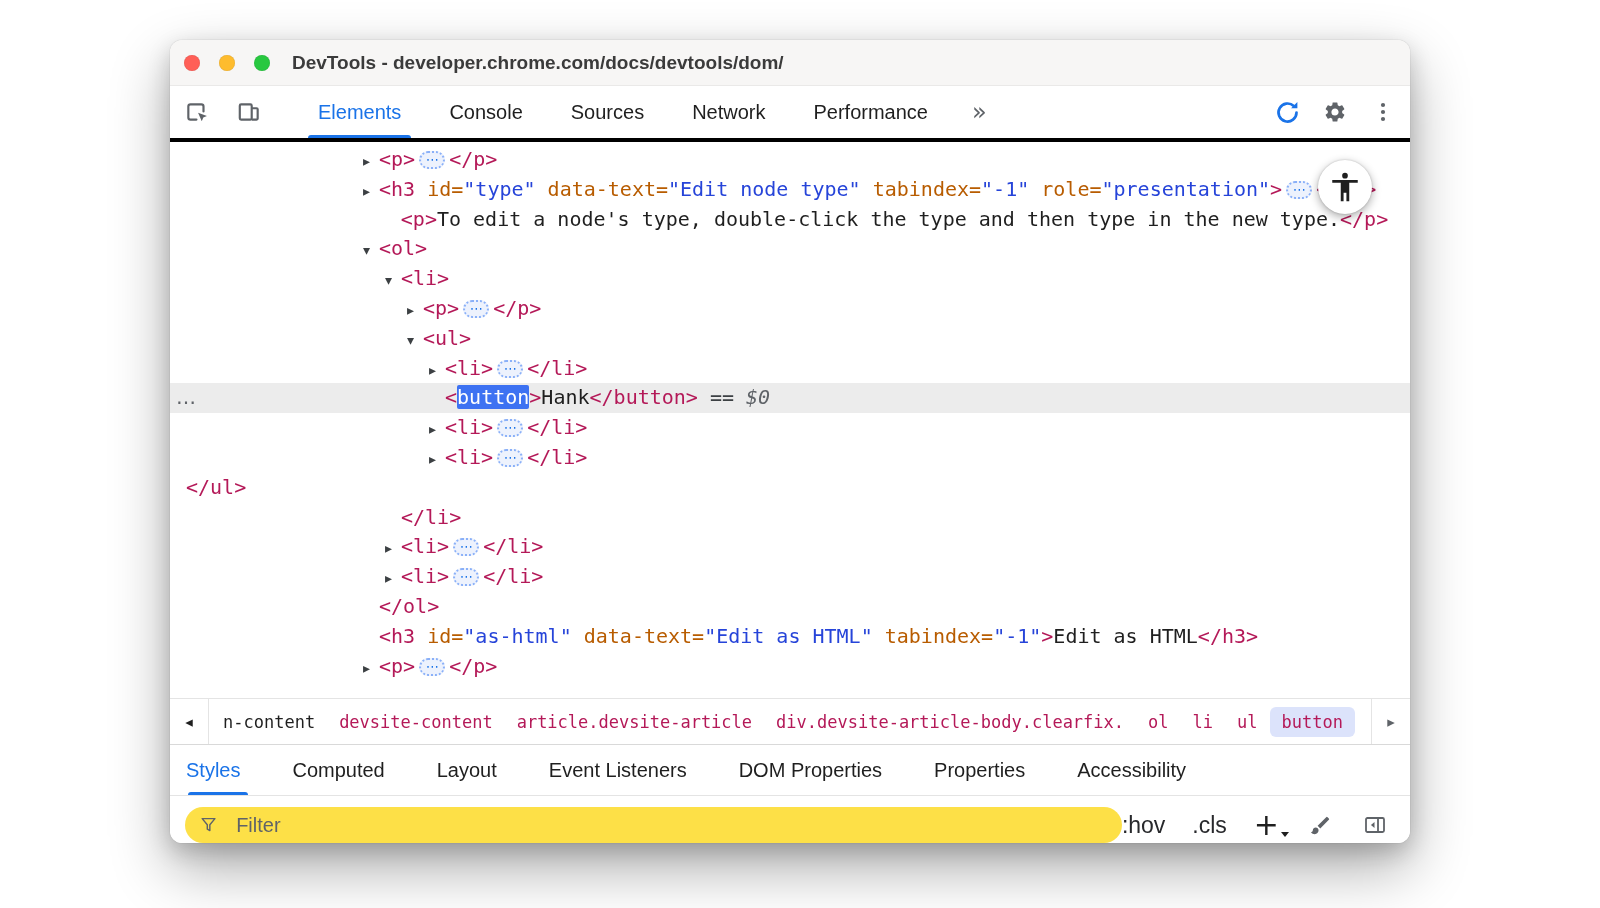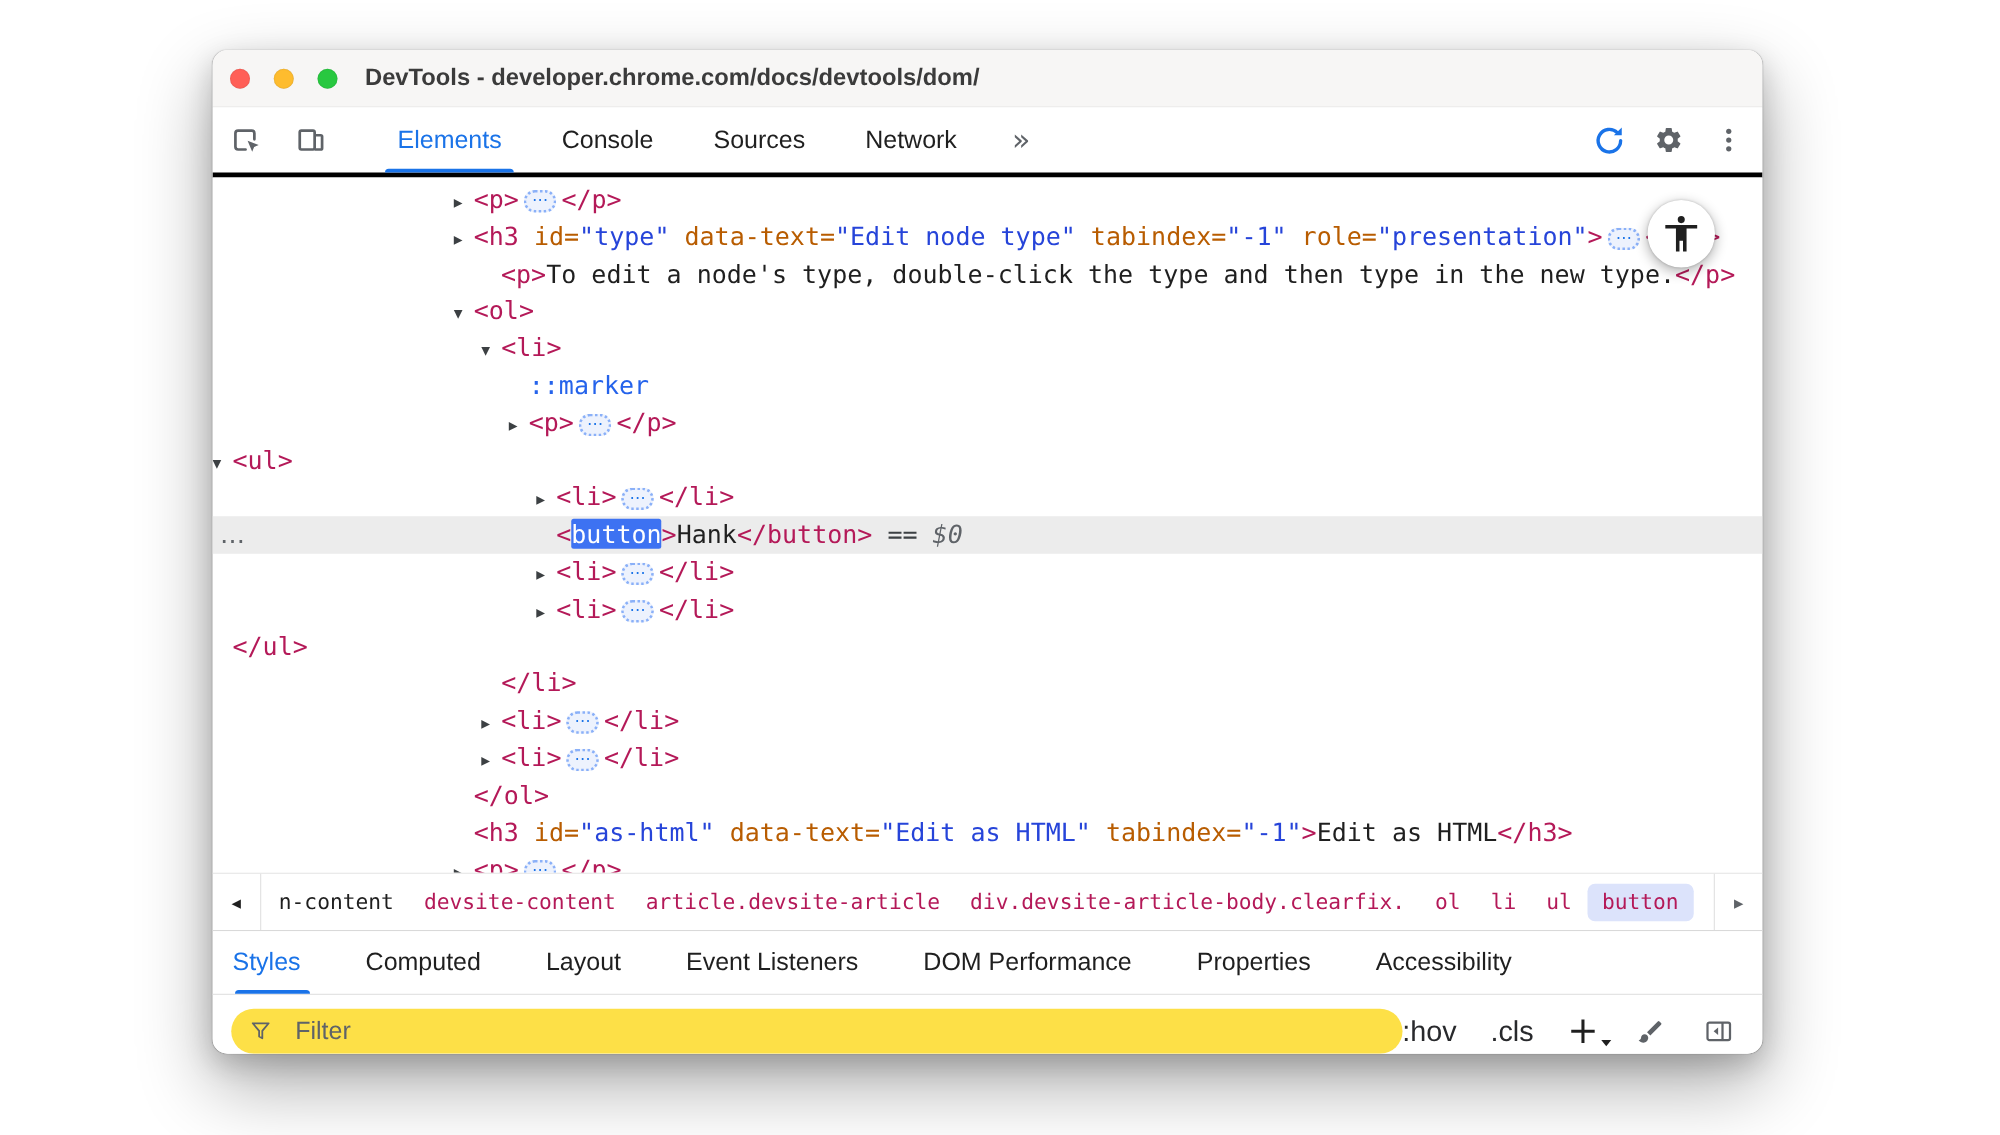--- a/index.html
+++ b/index.html
@@ -104,20 +104,21 @@
           <path d="M14.5 8.5H19a1 1 0 0 1 1 1V18a1 1 0 0 1-1 1h-4.5"></path>
         </svg>
       </div>
     </div>
 
     <div class="tabs" id="main-tabs">
         <div class="tab active">Elements</div>
         <div class="tab">Console</div>
         <div class="tab">Sources</div>
         <div class="tab">Network</div>
+        <div class="tab">Performance</div>
       </div>
     <div class="more-tabs">»</div>
 
     <div class="toolbar-right">
       <div class="icon-btn">
         <svg width="27" height="27" viewBox="0 0 24 24" fill="none" stroke="#1a73e8" stroke-width="2.4" stroke-linecap="round">
           <path d="M20 12a8 8 0 1 1-2.4-5.7"></path>
           <path fill="#1a73e8" stroke="none" d="M20.8 2.6v5.6h-5.6z"></path>
         </svg>
       </div>
@@ -140,23 +141,22 @@
     <div class="a11y-badge">
       <svg width="34" height="34" viewBox="0 0 24 24" fill="#1f1f1f">
         <path d="M12 2a2 2 0 1 1 0 4 2 2 0 0 1 0-4zm9 7h-6v13h-2v-6h-2v6H9V9H3V7h18v2z"></path>
       </svg>
     </div>
   <div class="trow" style="padding-left: 193px;"><span class="arrow">▸</span><span class="seg-tag">&lt;p&gt;</span><span class="pill">⋯</span><span class="seg-tag">&lt;/p&gt;</span></div>
       <div class="trow" style="padding-left: 193px;"><span class="arrow">▸</span><span class="seg-tag">&lt;h3</span><span class="seg-attr"> id=</span><span class="seg-val">"type"</span><span class="seg-attr"> data-text=</span><span class="seg-val">"Edit node type"</span><span class="seg-attr"> tabindex=</span><span class="seg-val">"-1"</span><span class="seg-attr"> role=</span><span class="seg-val">"presentation"</span><span class="seg-tag">&gt;</span><span class="pill">⋯</span><span class="seg-tag">&lt;/h3&gt;</span></div>
       <div class="trow" style="padding-left: 193px; text-align: center;"><span class="arrow"></span><span class="seg-tag">&lt;p&gt;</span><span class="seg-text">To edit a node's type, double-click the type and then type in the new type.</span><span class="seg-tag">&lt;/p&gt;</span></div>
       <div class="trow" style="padding-left: 193px;"><span class="arrow">▾</span><span class="seg-tag">&lt;ol&gt;</span></div>
       <div class="trow" style="padding-left: 215px;"><span class="arrow">▾</span><span class="seg-tag">&lt;li&gt;</span></div>
-      <div class="trow" style="padding-left: 237px;"><span class="arrow"></span><span class="seg-pseudo">::marker</span></div>
       <div class="trow" style="padding-left: 237px;"><span class="arrow">▸</span><span class="seg-tag">&lt;p&gt;</span><span class="pill">⋯</span><span class="seg-tag">&lt;/p&gt;</span></div>
-      <div class="trow" style=""><span class="arrow">▾</span><span class="seg-tag">&lt;ul&gt;</span></div>
+      <div class="trow" style="padding-left: 237px;"><span class="arrow">▾</span><span class="seg-tag">&lt;ul&gt;</span></div>
       <div class="trow" style="padding-left: 259px;"><span class="arrow">▸</span><span class="seg-tag">&lt;li&gt;</span><span class="pill">⋯</span><span class="seg-tag">&lt;/li&gt;</span></div>
       <div class="trow selected" style="padding-left: 259px;"><span class="gutter">…</span><span class="arrow"></span><span class="seg-tag">&lt;</span><span class="seg-hl">button</span><span class="seg-tag">&gt;</span><span class="seg-text">Hank</span><span class="seg-tag">&lt;/button&gt;</span><span class="seg-eq"> == </span><span class="seg-var">$0</span></div>
       <div class="trow" style="padding-left: 259px;"><span class="arrow">▸</span><span class="seg-tag">&lt;li&gt;</span><span class="pill">⋯</span><span class="seg-tag">&lt;/li&gt;</span></div>
       <div class="trow" style="padding-left: 259px;"><span class="arrow">▸</span><span class="seg-tag">&lt;li&gt;</span><span class="pill">⋯</span><span class="seg-tag">&lt;/li&gt;</span></div>
       <div class="trow" style=""><span class="arrow"></span><span class="seg-tag">&lt;/ul&gt;</span></div>
       <div class="trow" style="padding-left: 215px;"><span class="arrow"></span><span class="seg-tag">&lt;/li&gt;</span></div>
       <div class="trow" style="padding-left: 215px;"><span class="arrow">▸</span><span class="seg-tag">&lt;li&gt;</span><span class="pill">⋯</span><span class="seg-tag">&lt;/li&gt;</span></div>
       <div class="trow" style="padding-left: 215px;"><span class="arrow">▸</span><span class="seg-tag">&lt;li&gt;</span><span class="pill">⋯</span><span class="seg-tag">&lt;/li&gt;</span></div>
       <div class="trow" style="padding-left: 193px;"><span class="arrow"></span><span class="seg-tag">&lt;/ol&gt;</span></div>
       <div class="trow" style="padding-left: 193px;"><span class="arrow"></span><span class="seg-tag">&lt;h3</span><span class="seg-attr"> id=</span><span class="seg-val">"as-html"</span><span class="seg-attr"> data-text=</span><span class="seg-val">"Edit as HTML"</span><span class="seg-attr"> tabindex=</span><span class="seg-val">"-1"</span><span class="seg-tag">&gt;</span><span class="seg-text">Edit as HTML</span><span class="seg-tag">&lt;/h3&gt;</span></div>
@@ -176,21 +176,21 @@
         <div class="crumb selected">button</div>
       </div>
     <div class="crumb-nav right">▸</div>
   </div>
 
   <div class="side-tabs" id="side-tabs">
       <div class="stab active">Styles</div>
       <div class="stab">Computed</div>
       <div class="stab">Layout</div>
       <div class="stab">Event Listeners</div>
-      <div class="stab">DOM Performance</div>
+      <div class="stab">DOM Properties</div>
       <div class="stab">Properties</div>
       <div class="stab">Accessibility</div>
     </div>
 
   <div class="filter-bar">
     <div class="filter-input">
       <svg width="20" height="20" viewBox="0 0 24 24" fill="none" stroke="#5f6368" stroke-width="1.8" stroke-linejoin="round">
         <path d="M4 4h16l-6.4 7.6V19l-3.2-1.7v-5.7z"></path>
       </svg>
       <input type="text" placeholder="Filter" style="">

